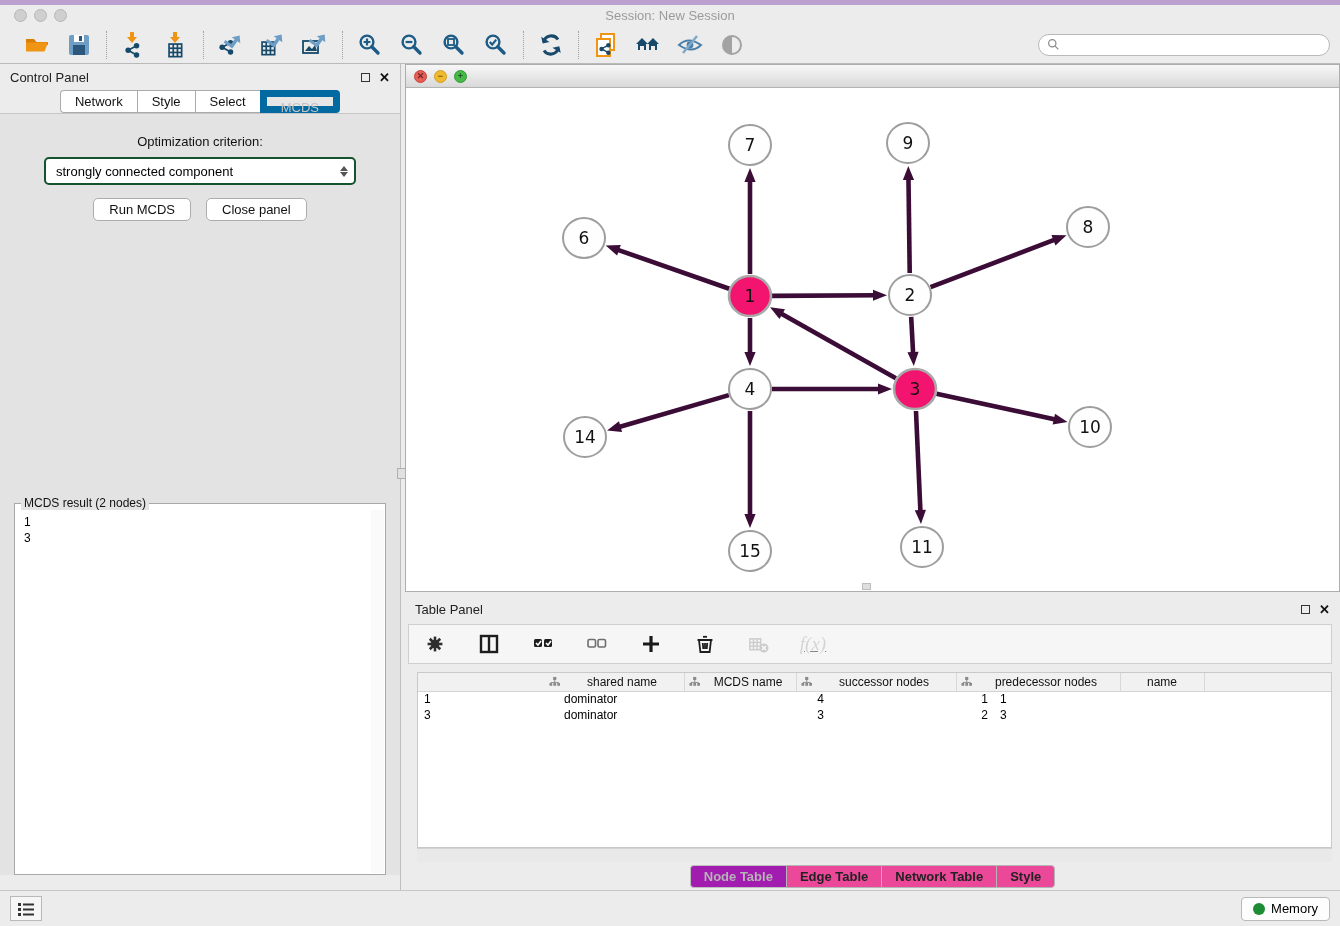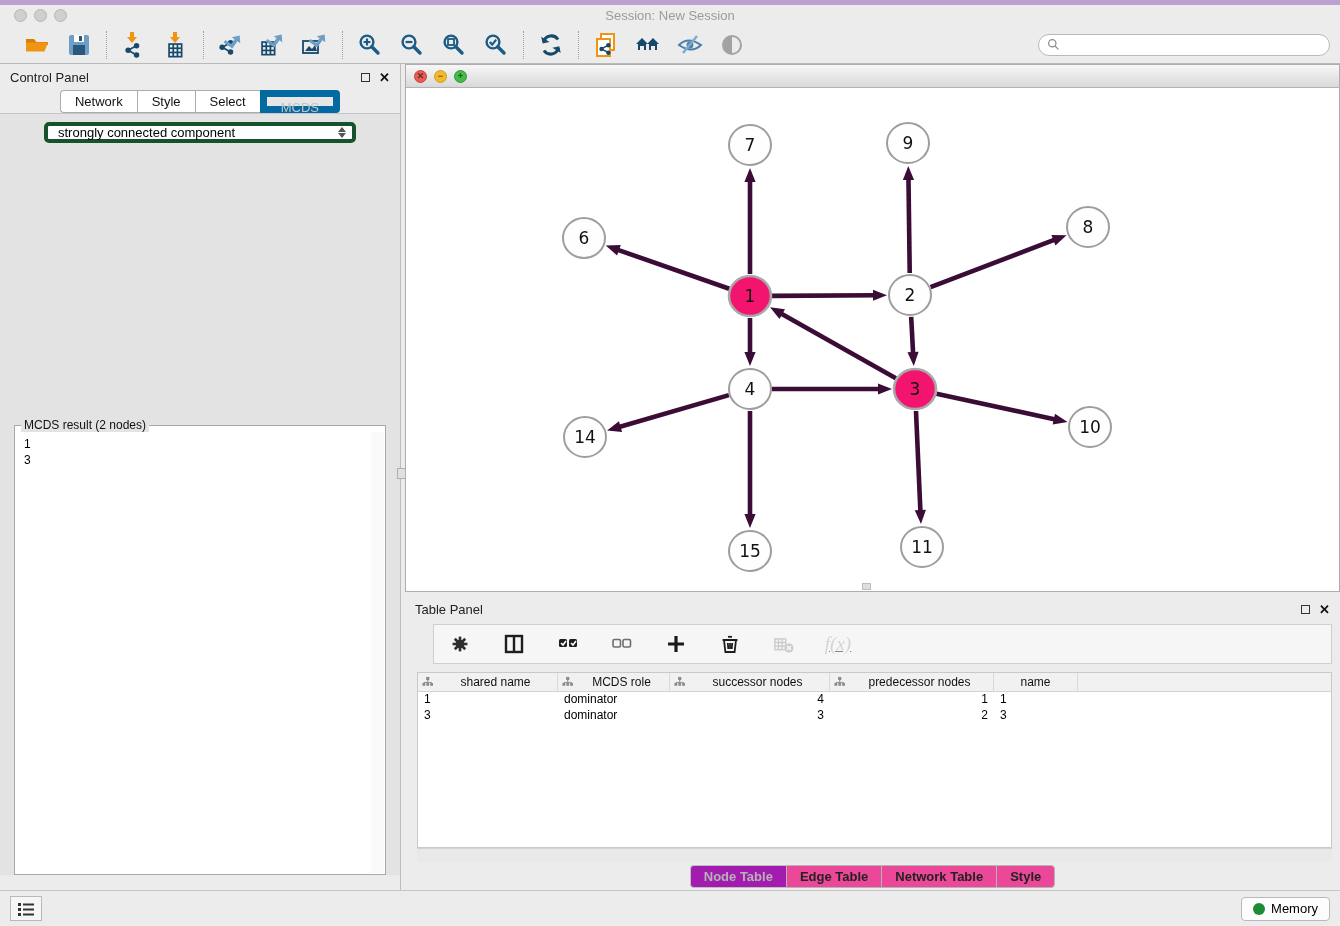--- a/index.html
+++ b/index.html
@@ -36,21 +36,21 @@
   .cp-tabs { display:flex; justify-content:center; height:23px; }
   .cp-tab { font-size:13px; padding:2px 14px; background:#fff; border:1px solid #ABABAB;
     border-right:none; color:#111; line-height:17px; }
   .cp-tab:first-child { border-radius:4px 0 0 4px; }
   .cp-tab.active { background:#E6E6E6; color:#C4C4C4; border:7px solid #0369a1;
     border-radius:0 4px 4px 0; }
   .cp-content { flex:1; margin:0 0 15px 0; background:#E3E3E3;
     border-top:1px solid #C6C6C6; display:flex; flex-direction:column; }
   .opt-label { text-align:center; font-size:13px; margin-top:20px; color:#111; }
   .select-row { margin:8px 44px 0 44px; }
-  .cp-select { width:312px; height:21px; background:#fff; border:4px solid #14532d; border-radius:5px;
+  .cp-select { width:312px; height:28px; background:#fff; border:2px solid #14532d; border-radius:5px;
     display:flex; align-items:center; padding:0 6px 0 10px; font-size:13px; }
   .cp-select .sel-val { flex:1; }
   .stepper { display:flex; flex-direction:column; gap:1px; align-items:center; }
   .stepper span { width:0; height:0; border-left:4px solid transparent; border-right:4px solid transparent; }
   .stepper .up { border-bottom:5px solid #555; }
   .stepper .down { border-top:5px solid #555; }
   .btn-row { display:flex; justify-content:center; gap:15px; margin-top:13px; }
   .aq-btn { background:#fff; border:1px solid #ADADAD; border-radius:5px; padding:3px 15px;
     font-size:13px; color:#111; }
   .result-box { margin:282px 14px 0 14px; border:1px solid #A8A8A8; position:relative;
@@ -75,29 +75,29 @@
   .nl.yellow { background:#F0B92E; border:1px solid #D29F22; }
   .nl.green { background:#46BA48; border:1px solid #2E9A33; }
   .net-title { width:100%; text-align:center; font-size:13px; color:#222; }
   .net-canvas { flex:1; background:#fff; position:relative; }
   .net-canvas svg { display:block; }
   .h-grip { position:absolute; bottom:1px; left:456px; width:9px; height:7px;
     background:#DEDEDE; border:1px solid #BDBDBD; }
   .divider-h { height:6px; background:#ECECEC; }
   
   .table-panel { flex:1; display:flex; flex-direction:column; background:#ECECEC; }
-  .tp-toolbar { margin:4px 8px 0 28px; background:#F6F6F6; border:1px solid #CFCFCF;
+  .tp-toolbar { margin:4px 8px 0 3px; background:#F6F6F6; border:1px solid #CFCFCF;
     height:40px; display:flex; align-items:center; gap:30px; padding:0 14px;text-decoration:underline; }
   .tp-btn { width:24px; height:24px; display:flex; align-items:center; justify-content:center; }
   .tp-btn svg { width:20px; height:20px; }
   .tp-btn.disabled { opacity:.45; }
   .fx-label { font-family:"Liberation Serif", serif; font-style:italic; font-size:19px; color:#ADADAD; }
   .tp-table { margin:8px 8px 0 12px; background:#fff; border:1px solid #C9C9C9; flex:1;
     display:flex; flex-direction:column; }
-  .t-headrow { display:flex; background:#F1F1F1; border-bottom:1px solid #D4D4D4; height:19px; }
+  .t-headrow { display:flex; background:#F1F1F1; border-bottom:1px solid #D4D4D4; height:19px;justify-content:center; }
   .t-hcell { display:flex; align-items:center; font-size:12px; color:#111;
     border-right:1px solid #D8D8D8; padding:0 4px; }
   .t-hcell svg { width:12px; height:12px; margin-right:4px; }
   .t-hcell .lbl { flex:1; text-align:center; }
   .t-row { display:flex; height:16px; font-size:12px; }
   .t-cell { padding:0 6px; overflow:hidden; white-space:nowrap; }
   .t-cell.num { text-align:right; }
   .tp-footer { height:14px; background:#E9E9E9; border-top:1px solid #D2D2D2; margin:0 8px 0 12px; }
   .tp-tabs { height:28px; display:flex; justify-content:center; align-items:center; }
   .tp-tab { font-size:13px; font-weight:bold; background:#ec4899; border:1px solid #B5B5B5;
@@ -309,28 +309,33 @@
         <span class="close-ic">✕</span>
       </span>
     </div>
     <div class="cp-tabs" id="cp-tabs">
         <div class="cp-tab">Network</div>
         <div class="cp-tab">Style</div>
         <div class="cp-tab">Select</div>
         <div class="cp-tab active">MCDS</div>
       </div>
     <div class="cp-content">
+      <div class="opt-label">Optimization criterion:</div>
       <div class="select-row">
         <div class="cp-select">
           <span class="sel-val">strongly connected component</span>
           <span class="stepper">
               <span class="up"></span>
               <span class="down"></span>
             </span>
         </div>
+      </div>
+      <div class="btn-row">
+        <button class="aq-btn">Run MCDS</button>
+        <button class="aq-btn">Close panel</button>
       </div>
       <div class="result-box">
         <span class="result-legend">MCDS result (2 nodes)</span>
         <div class="result-area" id="result-area">
             <div>1</div>
             <div>3</div>
           </div>
       </div>
     </div>
   </div>
@@ -505,21 +510,21 @@
               <svg viewBox="0 0 13 13">
                 <g fill="#8A8A8A">
                   <rect x="4.5" y="1" width="3.4" height="3.4"></rect>
                   <line x1="6.2" y1="4.4" x2="6.2" y2="7" stroke="#8A8A8A"></line>
                   <line x1="1.8" y1="7" x2="10.6" y2="7" stroke="#8A8A8A"></line>
                   <rect x="0.5" y="7.6" width="3" height="3"></rect>
                   <rect x="4.7" y="7.6" width="3" height="3"></rect>
                   <rect x="8.9" y="7.6" width="3" height="3"></rect>
                 </g>
               </svg>
-              <span class="lbl">MCDS role</span>
+              <span class="lbl">MCDS name</span>
             </div>
             <div class="t-hcell" style="width: 160px;">
               <svg viewBox="0 0 13 13">
                 <g fill="#8A8A8A">
                   <rect x="4.5" y="1" width="3.4" height="3.4"></rect>
                   <line x1="6.2" y1="4.4" x2="6.2" y2="7" stroke="#8A8A8A"></line>
                   <line x1="1.8" y1="7" x2="10.6" y2="7" stroke="#8A8A8A"></line>
                   <rect x="0.5" y="7.6" width="3" height="3"></rect>
                   <rect x="4.7" y="7.6" width="3" height="3"></rect>
                   <rect x="8.9" y="7.6" width="3" height="3"></rect>

